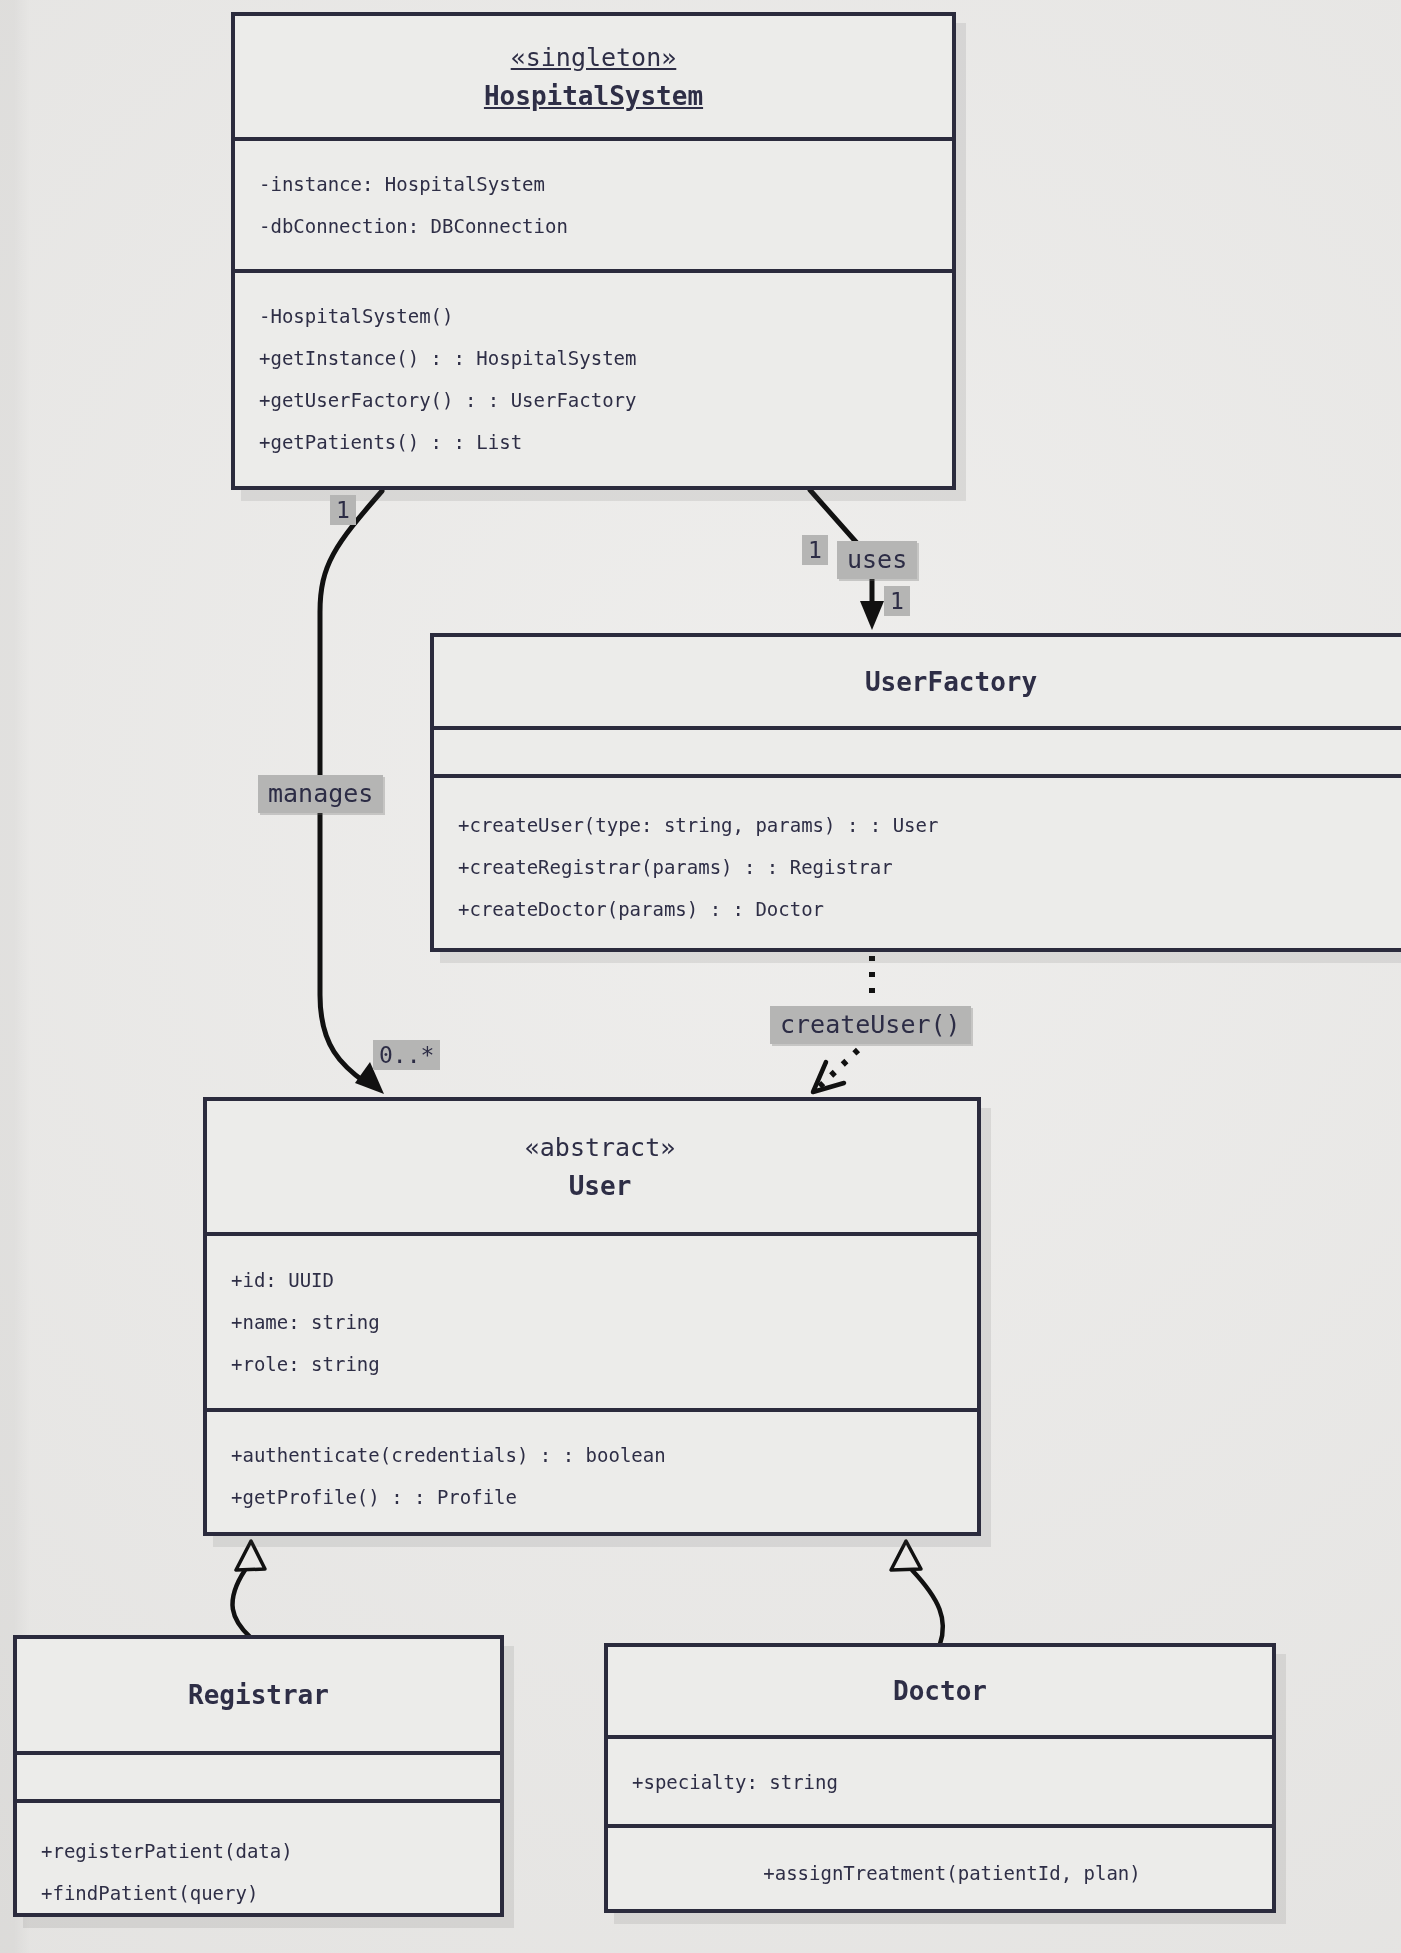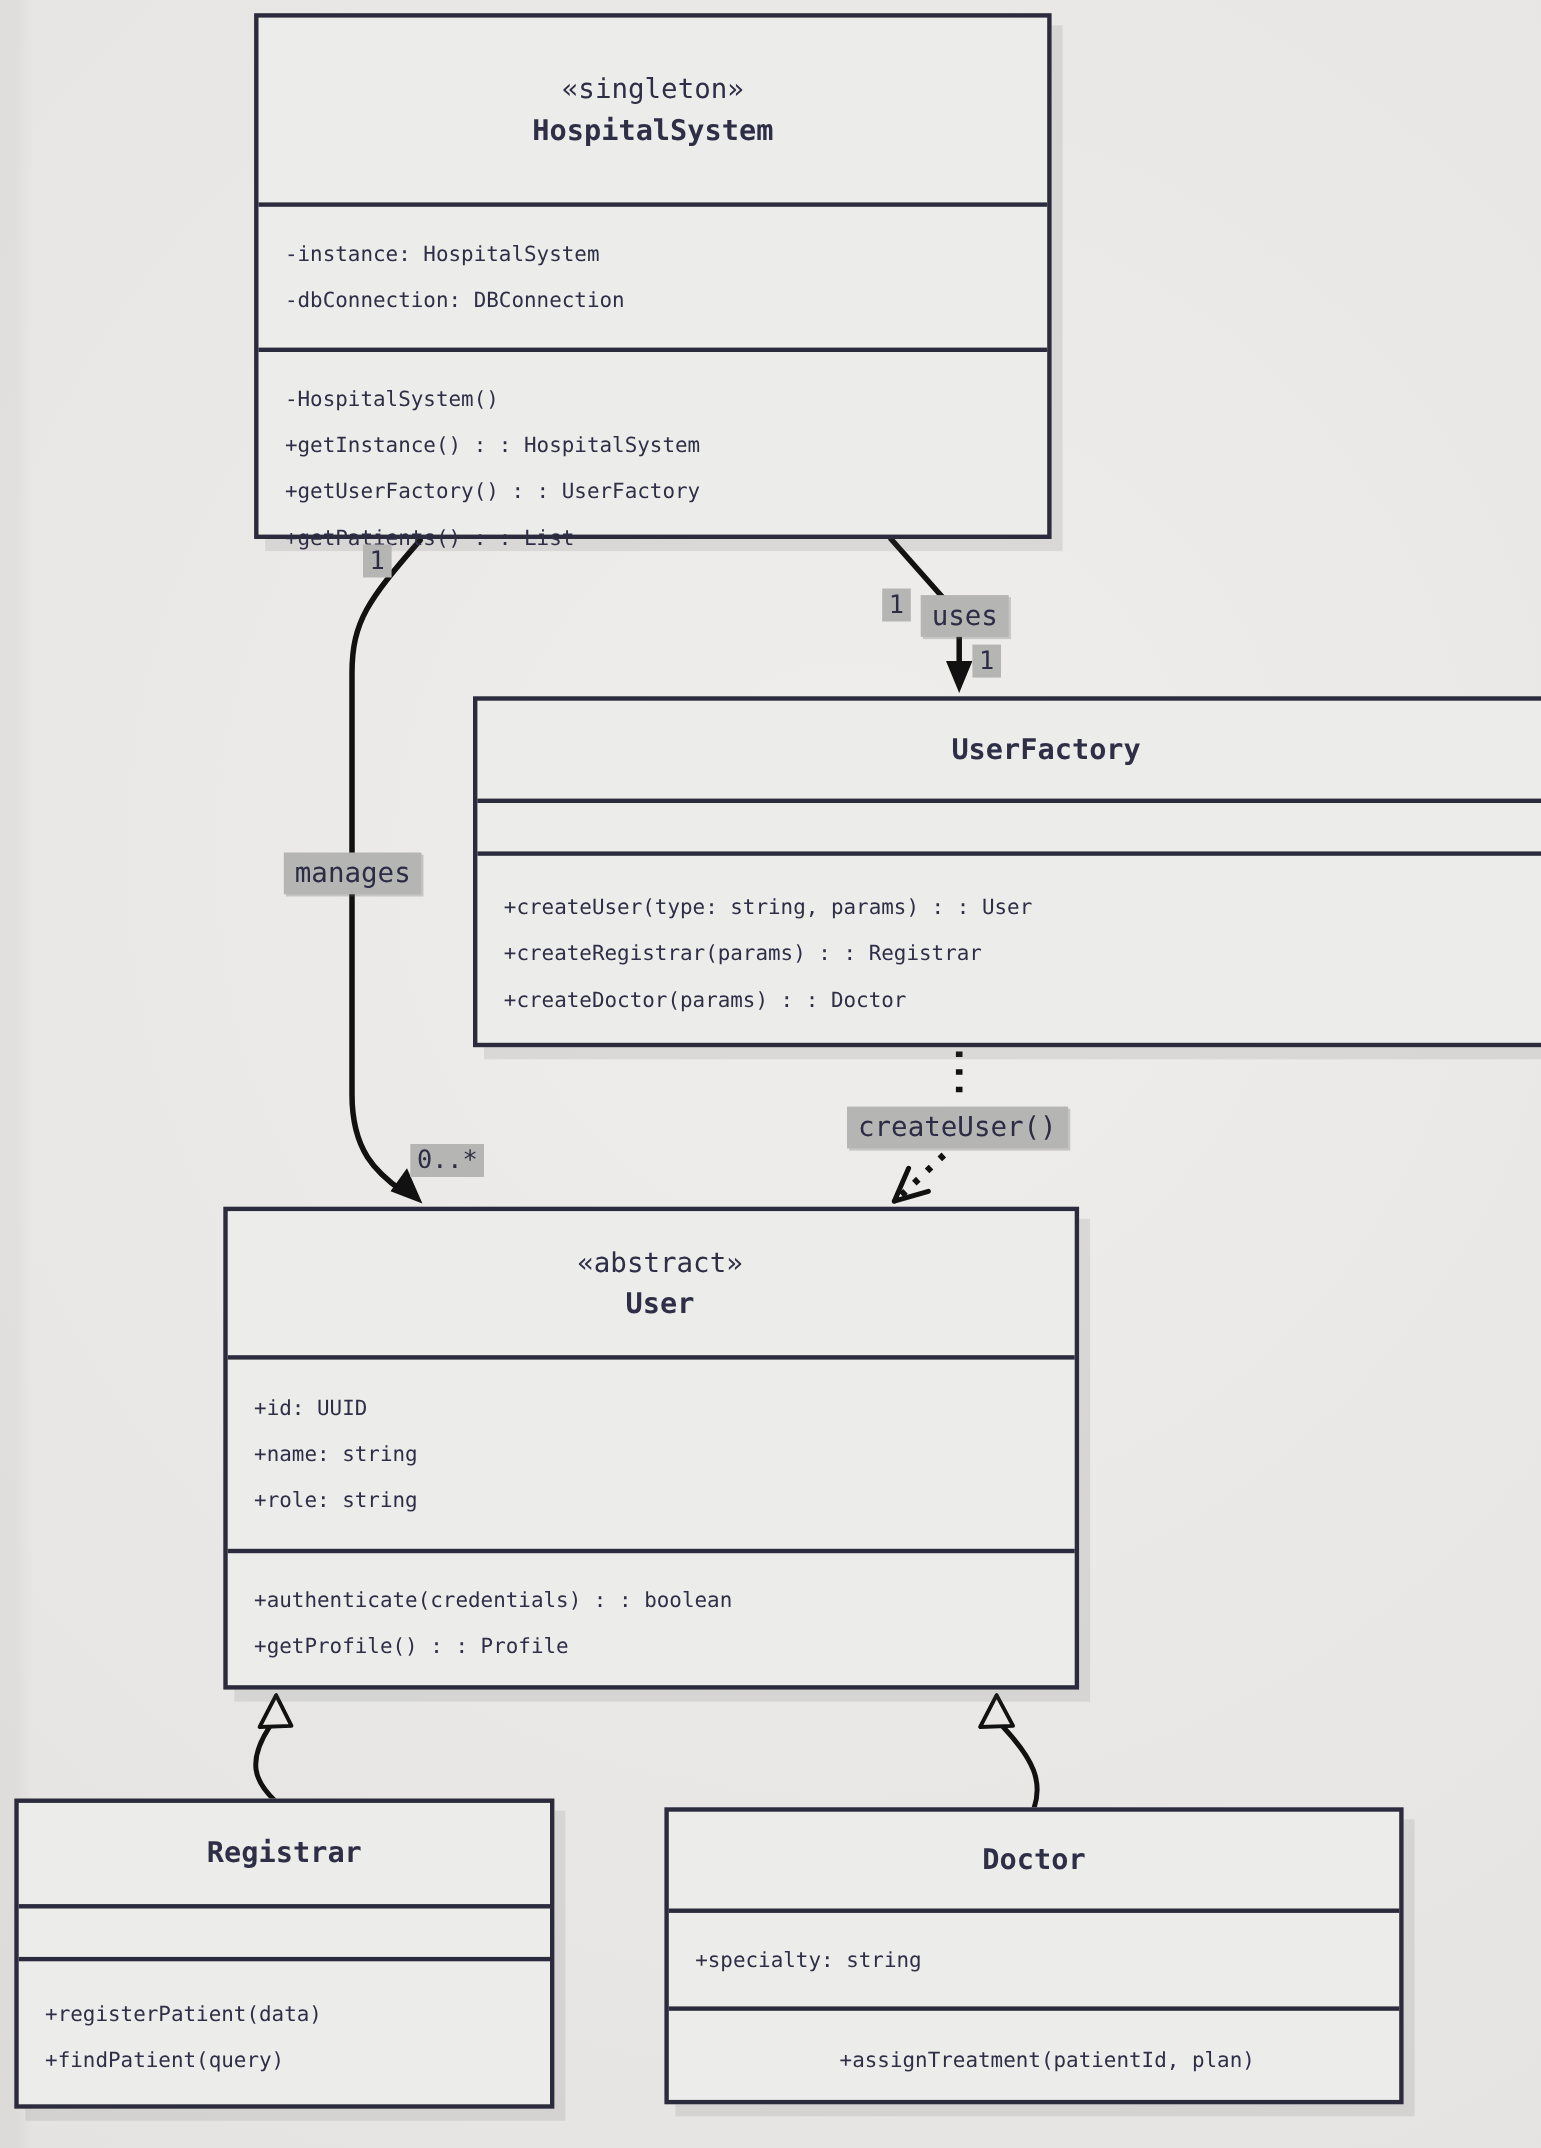--- a/index.html
+++ b/index.html
@@ -76,21 +76,21 @@
       <polygon points="251,1541 236,1570 265,1569" fill="#e9e8e6" stroke="#111" stroke-width="3.5" stroke-linejoin="round"></polygon>
     </g>
 
     <g>
       <path d="M 912 1570 C 940 1600 948 1620 940 1644" fill="none" stroke="#111" stroke-width="4.5" stroke-linecap="round"></path>
       <polygon points="906,1541 891,1570 921,1569" fill="#e9e8e6" stroke="#111" stroke-width="3.5" stroke-linejoin="round"></polygon>
     </g>
   </svg>
 
   <div class="uml-class" style="left:231px;top:12px;width:725px;height:478px;">
-    <div class="sec title" style="height:168px;">
+    <div class="sec title" style="height:121px;text-decoration:underline;">
       <div class="stereo">«singleton»</div>
       <div class="cname">HospitalSystem</div>
     </div>
     <div class="sec" style="height:132px;">
       <div class="line">-instance: HospitalSystem</div>
       <div class="line">-dbConnection: DBConnection</div>
     </div>
     <div class="sec" style="height:215px;">
       <div class="line">-HospitalSystem()</div>
       <div class="line">+getInstance() : : HospitalSystem</div>
@@ -121,21 +121,21 @@
       <div class="line">+name: string</div>
       <div class="line">+role: string</div>
     </div>
     <div class="sec" style="height:132px;">
       <div class="line">+authenticate(credentials) : : boolean</div>
       <div class="line">+getProfile() : : Profile</div>
     </div>
   </div>
 
   <div class="uml-class" style="left:13px;top:1635px;width:491px;height:282px;">
-    <div class="sec title" style="height:92px;">
+    <div class="sec title" style="height:112px;">
       <div class="cname">Registrar</div>
     </div>
     <div class="sec" style="height:48px;"></div>
     <div class="sec" style="height:142px;">
       <div class="line">+registerPatient(data)</div>
       <div class="line">+findPatient(query)</div>
     </div>
   </div>
 
   <div class="uml-class" style="left:604px;top:1643px;width:672px;height:270px;">

